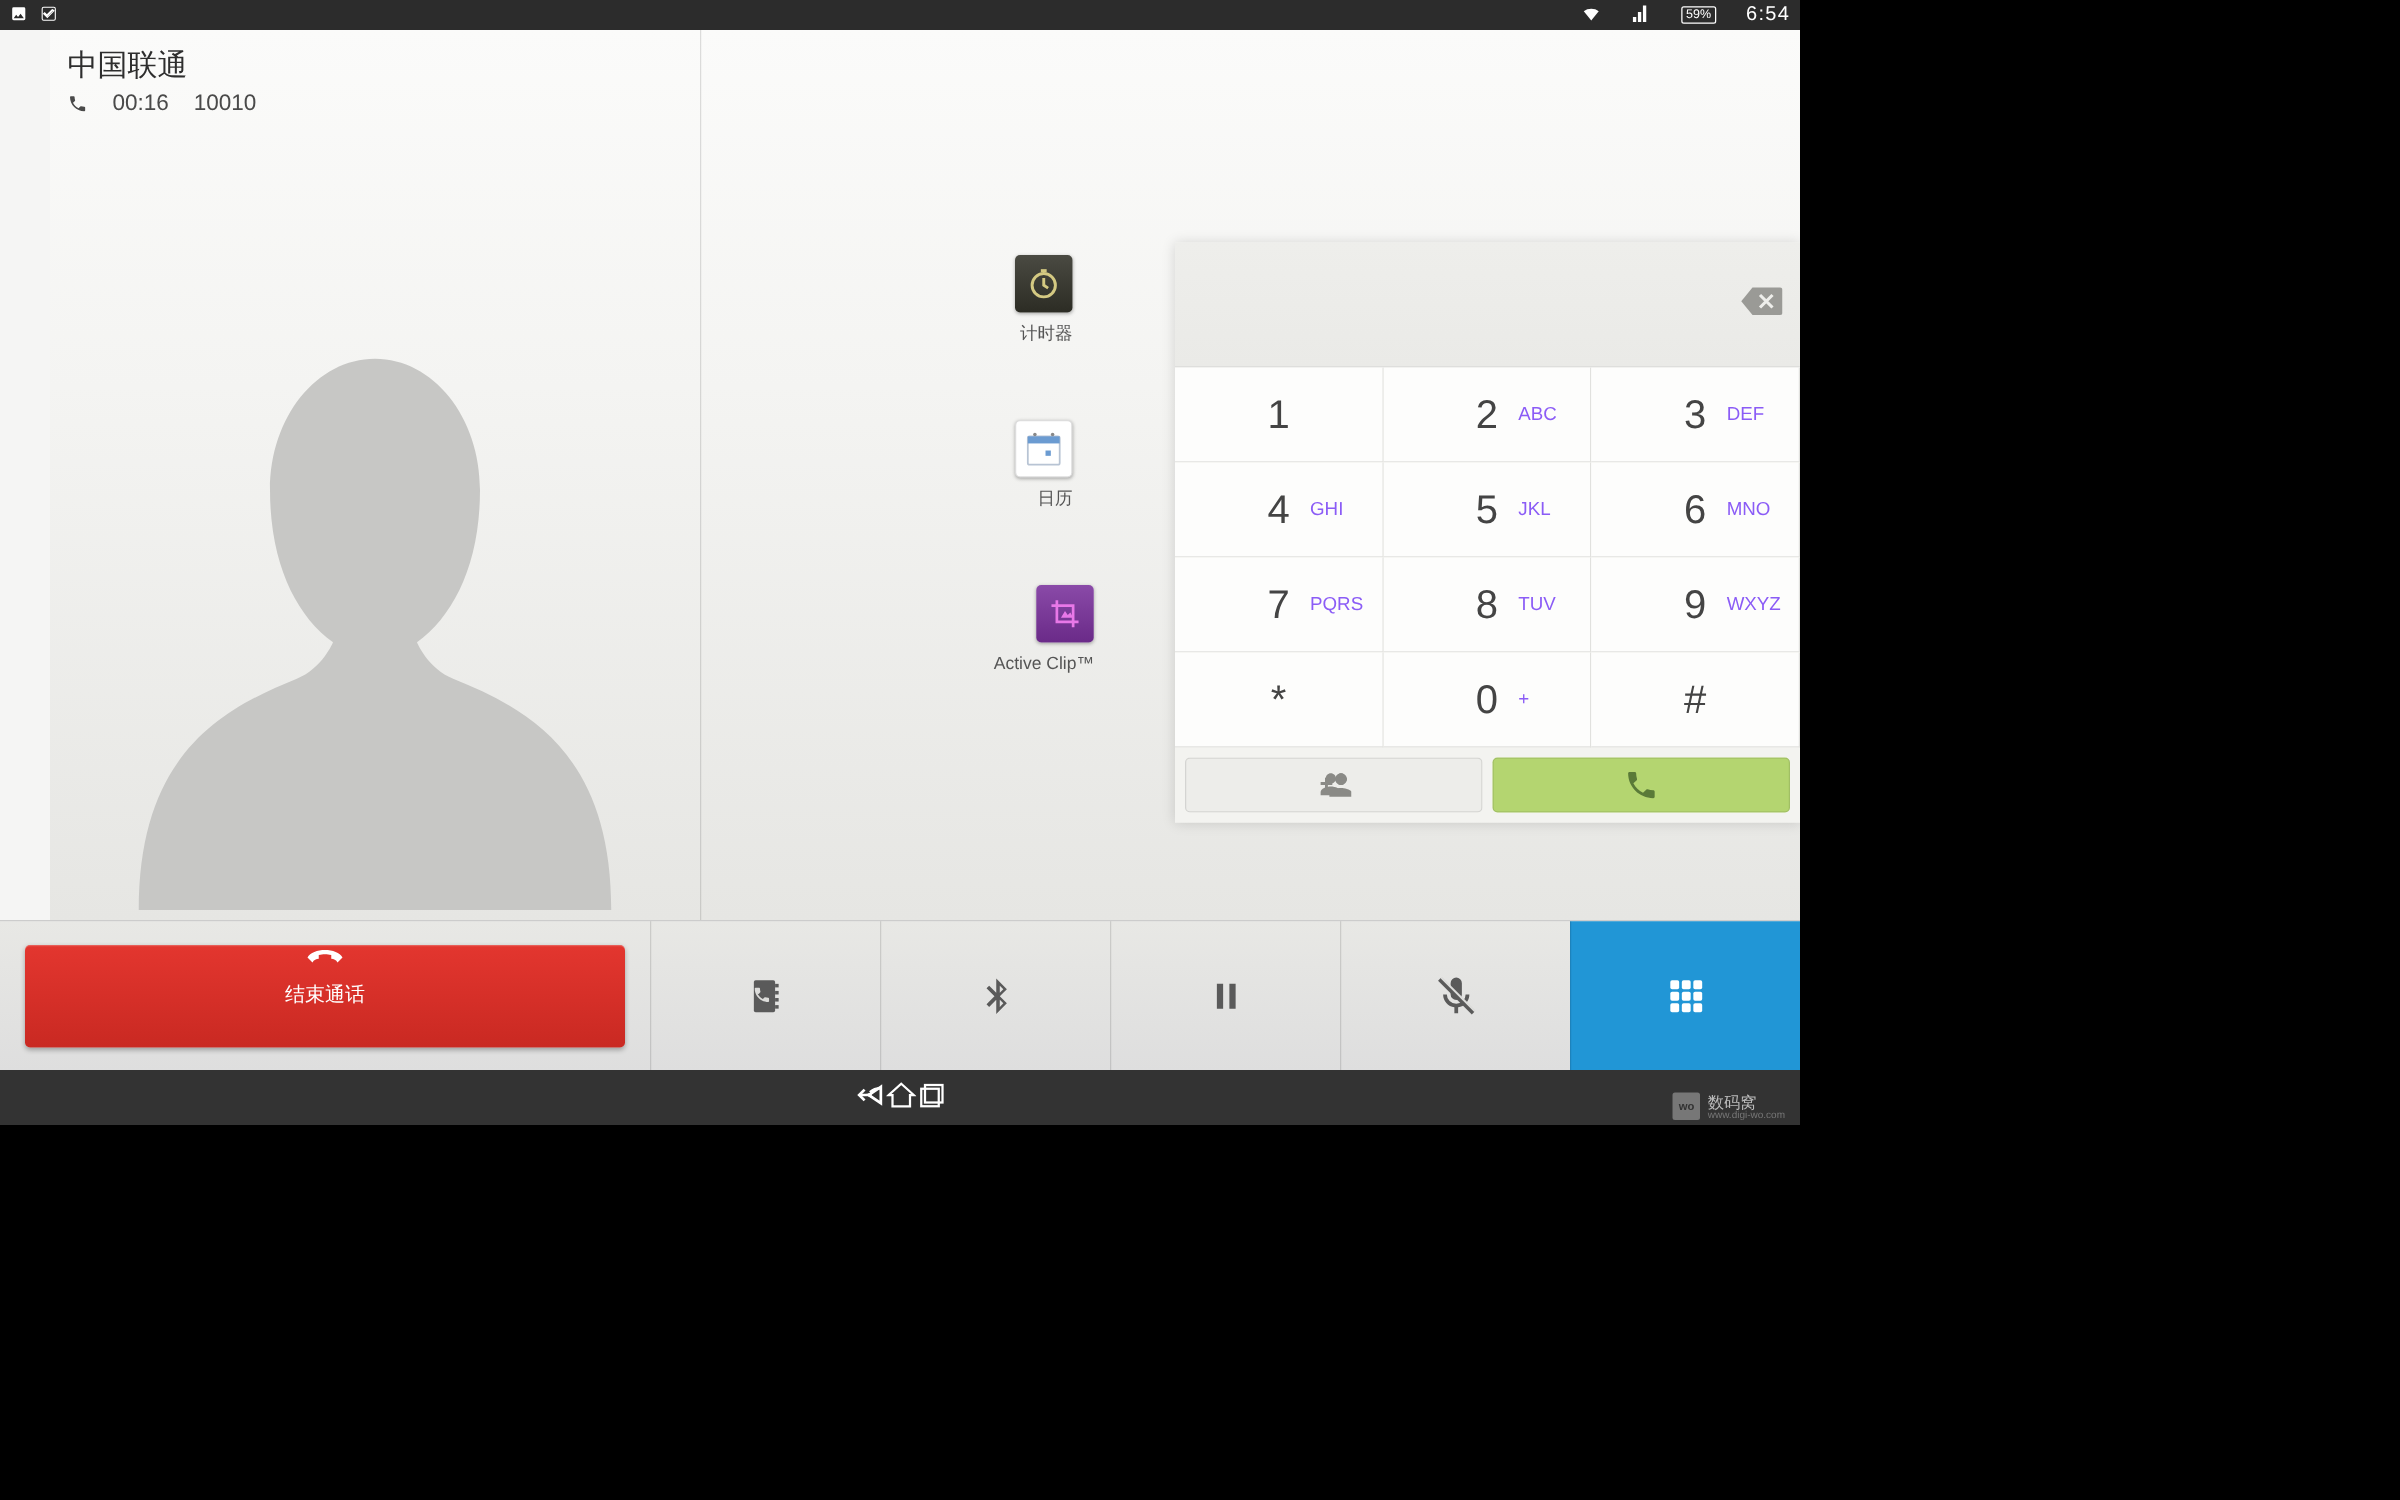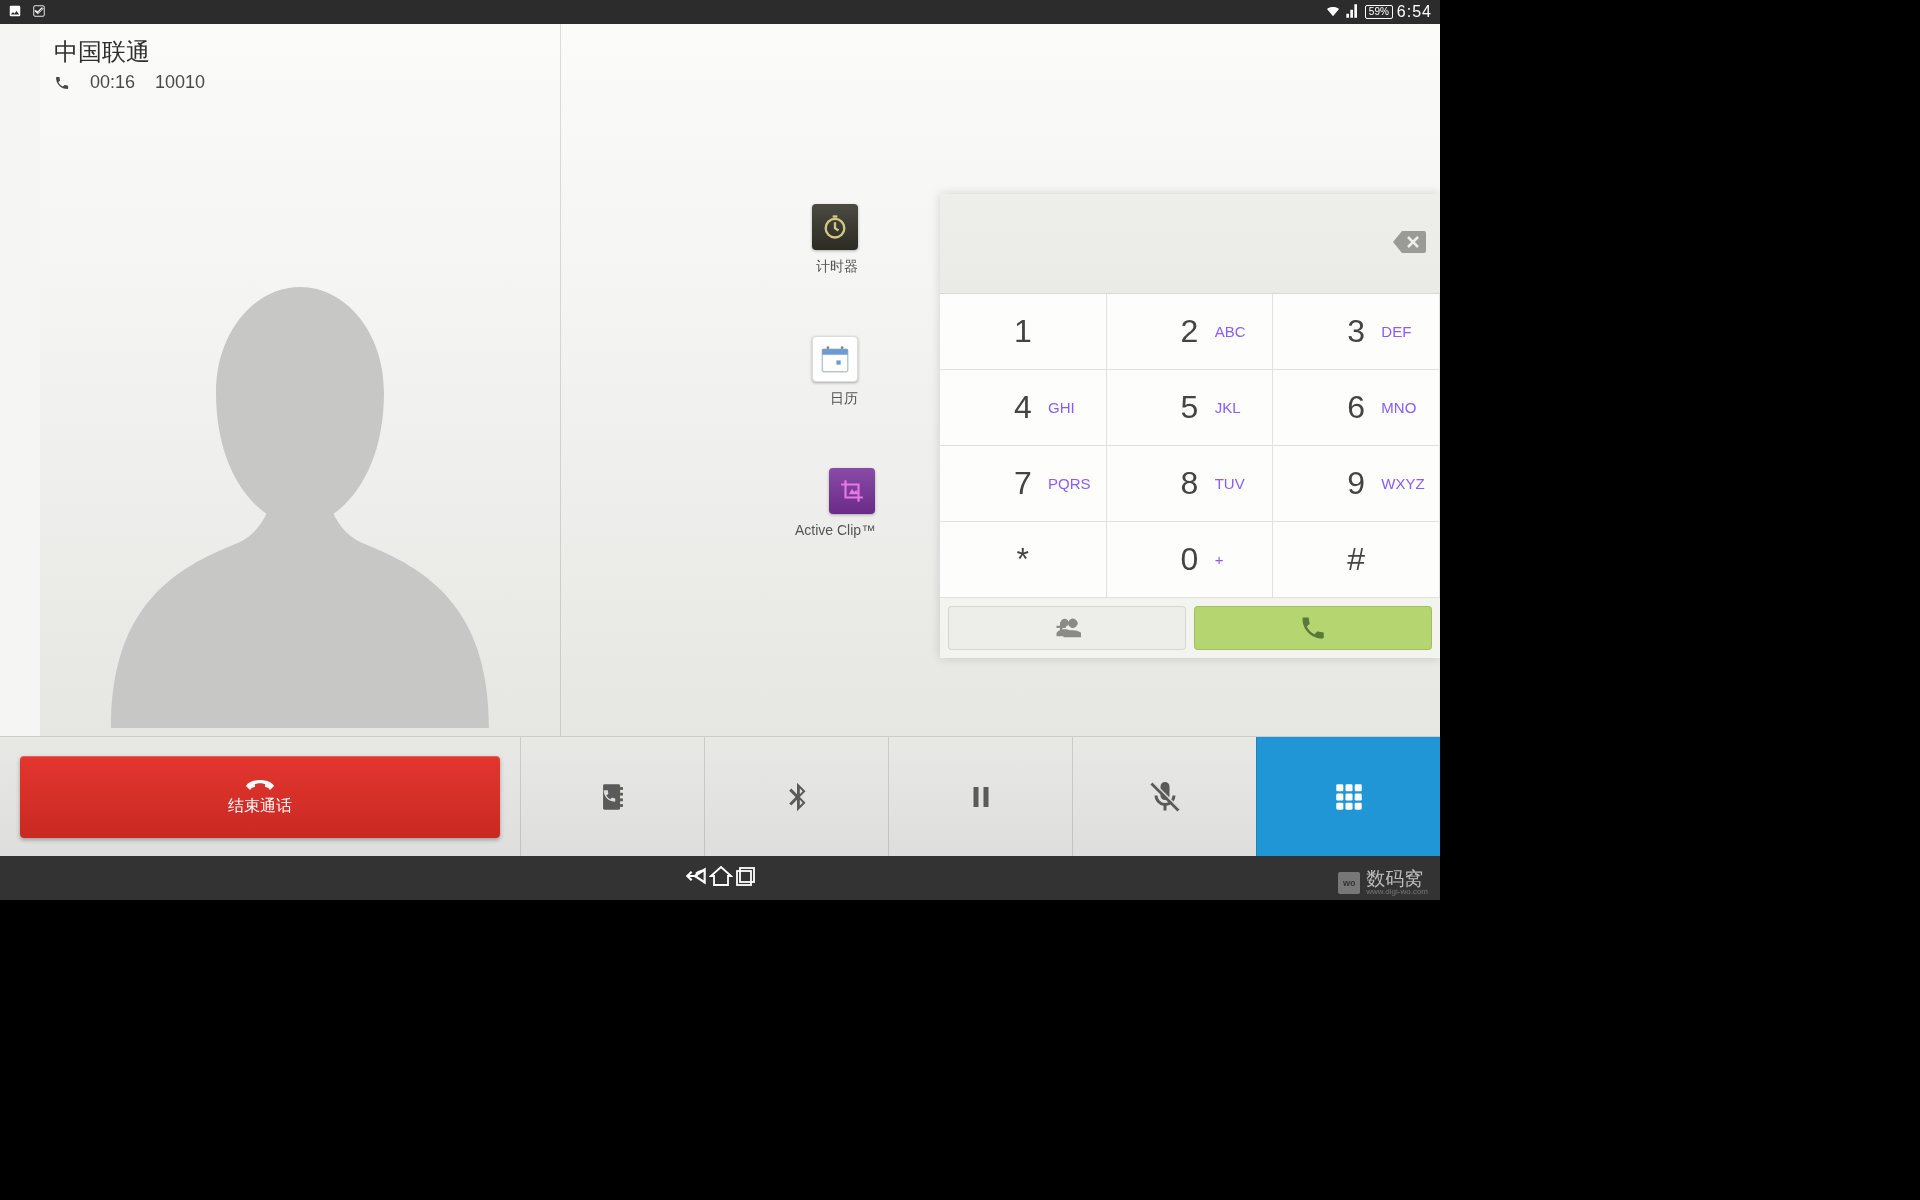--- a/index.html
+++ b/index.html
@@ -2,21 +2,21 @@
 <html><head>
 <meta charset="utf-8">
 <style>
   * { margin:0; padding:0; box-sizing:border-box; font-family:"Helvetica Neue",Arial,sans-serif; }
   html,body { width:1440px; height:900px; overflow:hidden; background:#000; }
   .screen { width:1440px; height:900px; display:flex; flex-direction:column; background:#f5f5f4; position:relative; }
 
   
   .statusbar { height:24px; background:#2c2c2c; color:#fff; display:flex; align-items:center; padding:0 8px; font-size:12px; }
   .statusbar .left { display:flex; gap:10px; }
-  .statusbar .right { margin-left:auto; display:flex; align-items:center; gap:4px; }
+  .statusbar .right { margin-left:auto; display:flex; align-items:center; gap:24px; }
   .statusbar svg { fill:#fff; }
   .battbox { border:1px solid #fff; border-radius:2px; padding:0 3px; font-size:10px; line-height:12px; }
   .clock { font-size:16px; font-weight:300; letter-spacing:1px; }
 
   
   .main { flex:1; display:flex; background:linear-gradient(to bottom,#fbfbfa 0%,#f4f4f2 40%,#e6e6e3 100%); position:relative;margin-left:40px; }
   .mid-divider { position:absolute; left:520px; top:0; bottom:0; width:1px; background:rgba(0,0,0,0.12); }
 
   
   .leftpanel { width:520px; height:100%; display:flex; flex-direction:column; }
@@ -40,21 +40,21 @@
   .key { height:76px; border:1px solid #e1e1de; border-left:none; border-top:none; background:#fdfdfc; display:flex; align-items:center; justify-content:center; position:relative; cursor:pointer; }
   .keydigit { font-size:32px; font-weight:300; color:#444; }
   .keyletters { position:absolute; left:108px; font-size:15px; color:#8b5cf6; }
   .dialactions { display:flex; height:60px; padding:8px; gap:8px; background:#f3f3f0; }
   .actbtn { flex:1; border-radius:4px; display:flex; align-items:center; justify-content:center; cursor:pointer; box-shadow:inset 0 0 0 1px rgba(0,0,0,0.1); }
   .addcontact { background:#ededea; }
   .callbtn { background:#b4d570; }
 
   
   .callbar { height:120px; background:linear-gradient(to bottom,#e8e8e5,#dedede); display:flex; align-items:center; border-top:1px solid #ccc; }
-  .endcall { width:480px; height:82px; margin:0 20px; background:linear-gradient(to bottom,#e3362f,#c92922); border-radius:4px; box-shadow:0 2px 4px rgba(0,0,0,0.3),inset 0 1px 0 rgba(255,255,255,0.2); display:flex; flex-direction:column; align-items:center; justify-content:center; color:#fff; cursor:pointer; gap:2px; }
+  .endcall { width:480px; height:82px; margin:0 20px; background:linear-gradient(to bottom,#e3362f,#c92922); border-radius:4px; box-shadow:0 2px 4px rgba(0,0,0,0.3),inset 0 1px 0 rgba(255,255,255,0.2); display:flex; flex-direction:column; align-items:center; color:#fff; cursor:pointer; gap:12px; }
   .endcall-label { font-size:16px; }
   .callopts { flex:1; display:flex; height:100%; }
   .optbtn { flex:1; border-left:1px solid rgba(0,0,0,0.12); display:flex; align-items:center; justify-content:center; cursor:pointer; }
   .optbtn svg { fill:#5a5a5a; }
   .optbtn.active { background:#2196d6; }
   .optbtn.active svg { fill:#fff; }
 
   
   .navbar { height:44px; background:#333; display:flex; align-items:center; justify-content:center; position:relative; }
   .navbar svg { fill:#fff; }
@@ -298,19 +298,19 @@
     </span>
     <span>
       <svg width="24" height="24" viewBox="0 0 24 24">
           <rect x="4" y="7" width="14" height="14" fill="none" stroke="#fff" stroke-width="1.8"></rect>
           <rect x="7" y="4" width="14" height="14" fill="none" stroke="#fff" stroke-width="1.8"></rect>
         </svg>
     </span>
     <div class="watermark">
       <div class="wmlogo">wo</div>
       <div class="wmtxt">
-        <span style="font-size:19px;color:#bbb">数码窝</span>
+        <span style="font-size:13px;color:#bbb">数码窝</span>
         <span style="font-size:8px;color:#777">www.digi-wo.com</span>
       </div>
     </div>
   </div>
 
 </div>
 
 </body></html>

